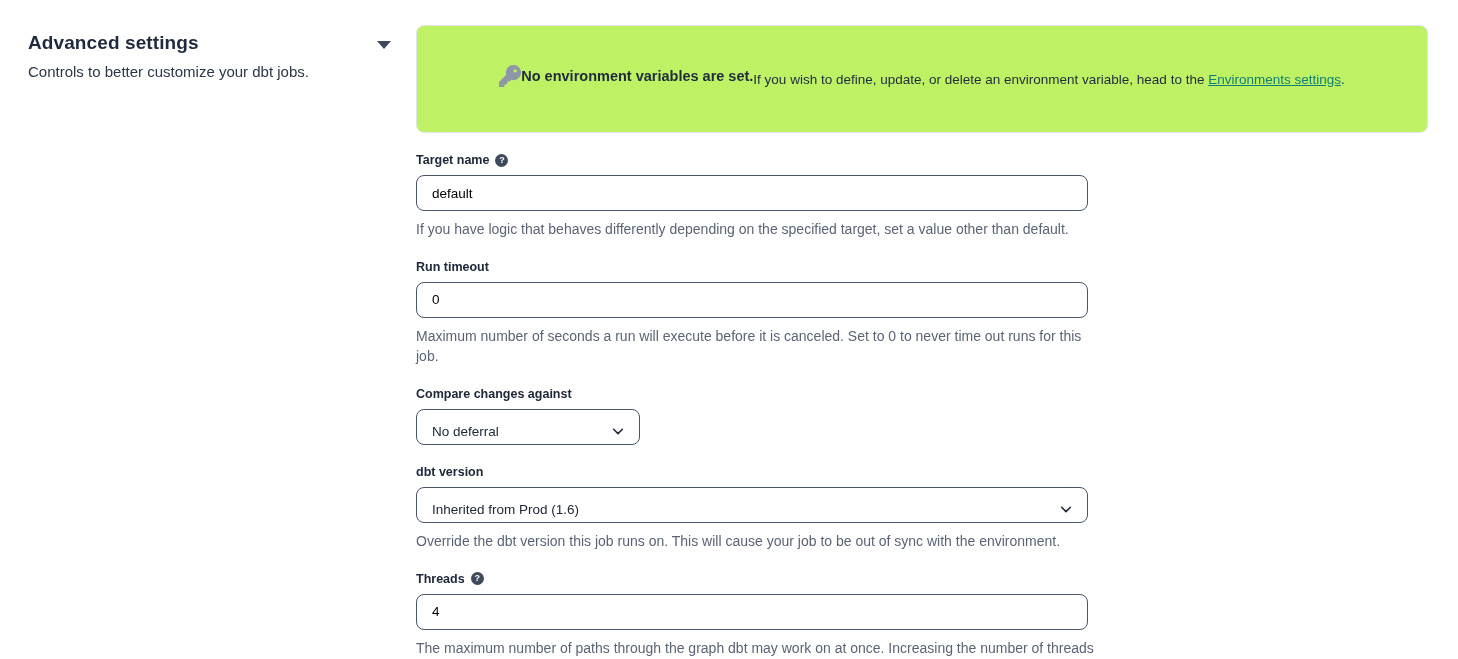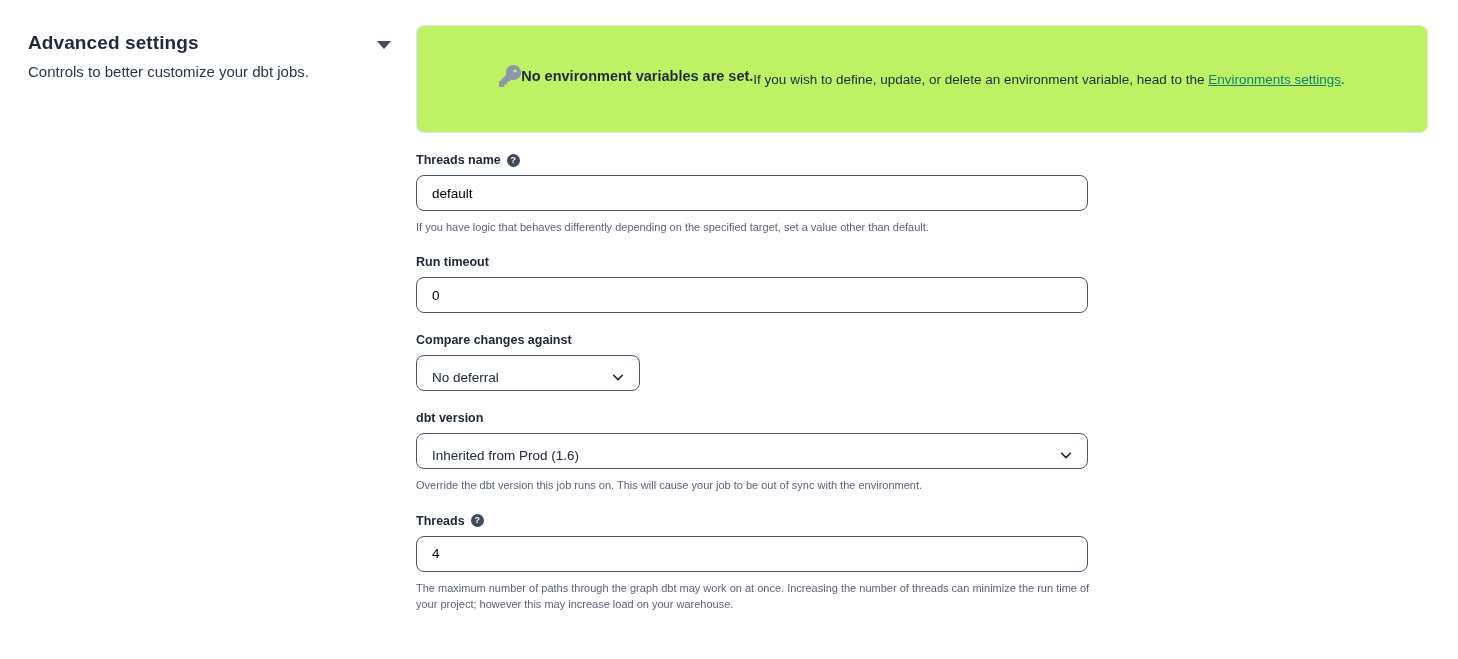--- a/index.html
+++ b/index.html
@@ -117,21 +117,21 @@
     font-size: 13.5px;
     color: #20293a;
     background: #ffffff;
     cursor: pointer;
   }
   .select-control.narrow { width: 224px; }
   .chevron-icon { display: flex; align-items: center; }
   .help-text {
     margin-top: 8px;
     width: 680px;
-    font-size: 11px;
+    font-size: 14px;
     line-height: 1.48;
     color: #5b6475;
   }
 </style>
 </head>
 <body>
 
 <div class="section-header">
   <div class="section-title">Advanced settings</div>
   <div class="section-subtitle">Controls to better customize your dbt jobs.</div>
@@ -145,32 +145,33 @@
       <svg width="22" height="22" viewBox="0 0 512 512" fill="#8e97a6">
         <path d="M336 352c97.2 0 176-78.8 176-176S433.2 0 336 0 160 78.8 160 176c0 18.7 2.9 36.8 8.3 53.7L7 391c-4.5 4.5-7 10.6-7 17v80c0 13.3 10.7 24 24 24h80c13.3 0 24-10.7 24-24v-40h40c13.3 0 24-10.7 24-24v-40h40c6.4 0 12.5-2.5 17-7l33.3-33.3c16.9 5.4 35 8.3 53.7 8.3zM376 96a40 40 0 1 1 0 80 40 40 0 1 1 0-80z"></path>
       </svg>
     </div>
     <div class="empty-title">No environment variables are set.</div>
     <div class="empty-message"><span>If you wish to define, update, or delete an environment variable, head to the </span><a>Environments settings</a><span>.</span></div>
   </div>
 
   <div class="form-group">
     <div class="field-label">
-      <span>Threads name</span>
+      <span>Target name</span>
       <span class="help-icon">?</span>
     </div>
     <input class="text-input" type="text" value="default" style="">
     <div class="help-text">If you have logic that behaves differently depending on the specified target, set a value other than default.</div>
   </div>
 
   <div class="form-group">
     <div class="field-label">
       <span>Run timeout</span>
     </div>
     <input class="text-input" type="text" value="0" style="">
+    <div class="help-text">Maximum number of seconds a run will execute before it is canceled. Set to 0 to never time out runs for this job.</div>
   </div>
 
   <div class="form-group">
     <div class="field-label">
       <span>Compare changes against</span>
     </div>
     <div class="select-control narrow">
       <span>No deferral</span>
       <span class="chevron-icon">
         <svg width="14" height="14" viewBox="0 0 16 16" fill="none" stroke="#20293a" stroke-width="1.8" stroke-linecap="round" stroke-linejoin="round">

